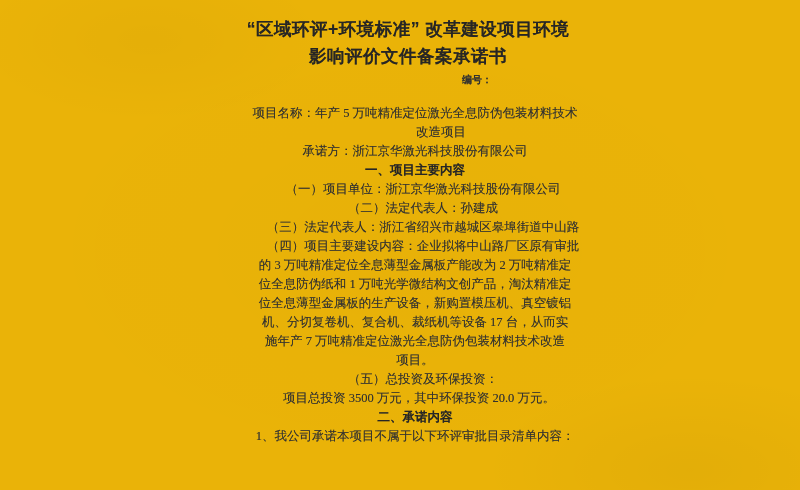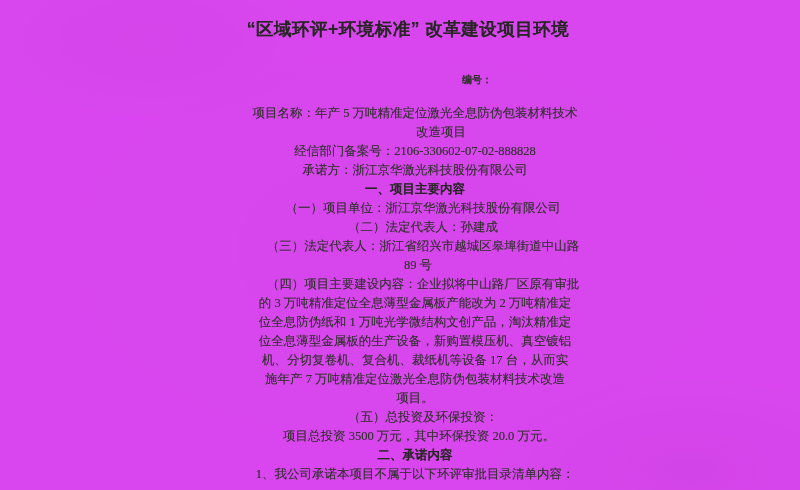--- a/index.html
+++ b/index.html
@@ -5,21 +5,21 @@
   html, body {
     margin: 0;
     padding: 0;
     background: #ffffff;
   }
   .doc-page {
     position: relative;
     width: 800px;
     height: 490px;
     overflow: hidden;
-    background: #d946ef;
+    background: #eab308;
     font-family: "Liberation Serif", "DejaVu Serif", serif;
     color: #2e2d2b;
   }
   
   .scan-shade {
     position: absolute;
     inset: 0;
     pointer-events: none;
     background:
       radial-gradient(260px 120px at 150px 40px, rgba(0,0,0,0.025), rgba(0,0,0,0) 70%),
@@ -76,34 +76,33 @@
   }
 </style>
 </head>
 <body>
 
 <div class="doc-page">
   <div class="scan-shade"></div>
 
   <div class="doc-title">
     <div>“区域环评+环境标准” 改革建设项目环境</div>
+    <div>影响评价文件备案承诺书</div>
   </div>
 
   <div class="doc-serial">编号：</div>
 
   <div class="doc-body">
     <div class="ln">项目名称：年产 5 万吨精准定位激光全息防伪包装材料技术</div>
     <div class="ln ind-wrap">改造项目</div>
-    <div class="ln">经信部门备案号：2106-330602-07-02-888828</div>
     <div class="ln">承诺方：浙江京华激光科技股份有限公司</div>
     <div class="ln hd">一、项目主要内容</div>
     <div class="ln ind-item">（一）项目单位：浙江京华激光科技股份有限公司</div>
     <div class="ln ind-item">（二）法定代表人：孙建成</div>
     <div class="ln ind-item">（三）法定代表人：浙江省绍兴市越城区皋埠街道中山路</div>
-    <div class="ln ind-sm">89 号</div>
     <div class="ln ind-item">（四）项目主要建设内容：企业拟将中山路厂区原有审批</div>
     <div class="ln">的 3 万吨精准定位全息薄型金属板产能改为 2 万吨精准定</div>
     <div class="ln">位全息防伪纸和 1 万吨光学微结构文创产品，淘汰精准定</div>
     <div class="ln">位全息薄型金属板的生产设备，新购置模压机、真空镀铝</div>
     <div class="ln">机、分切复卷机、复合机、裁纸机等设备 17 台，从而实</div>
     <div class="ln">施年产 7 万吨精准定位激光全息防伪包装材料技术改造</div>
     <div class="ln">项目。</div>
     <div class="ln ind-item">（五）总投资及环保投资：</div>
     <div class="ln ind-md">项目总投资 3500 万元，其中环保投资 20.0 万元。</div>
     <div class="ln hd">二、承诺内容</div>

